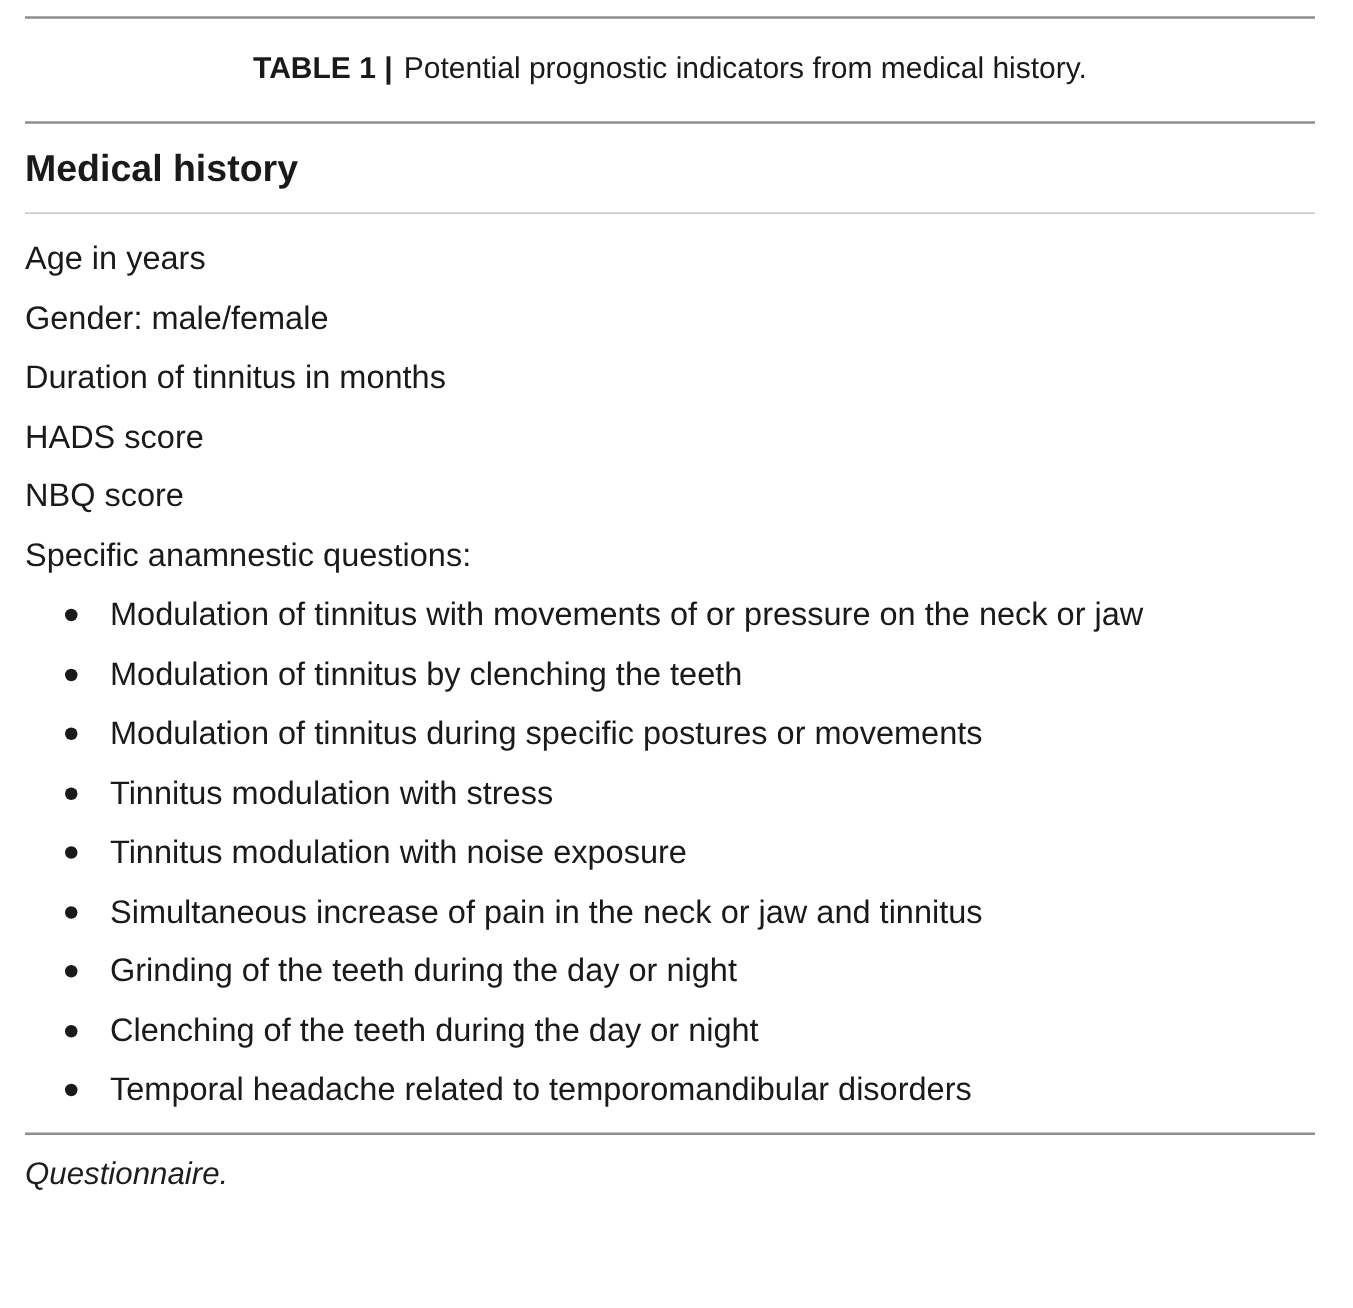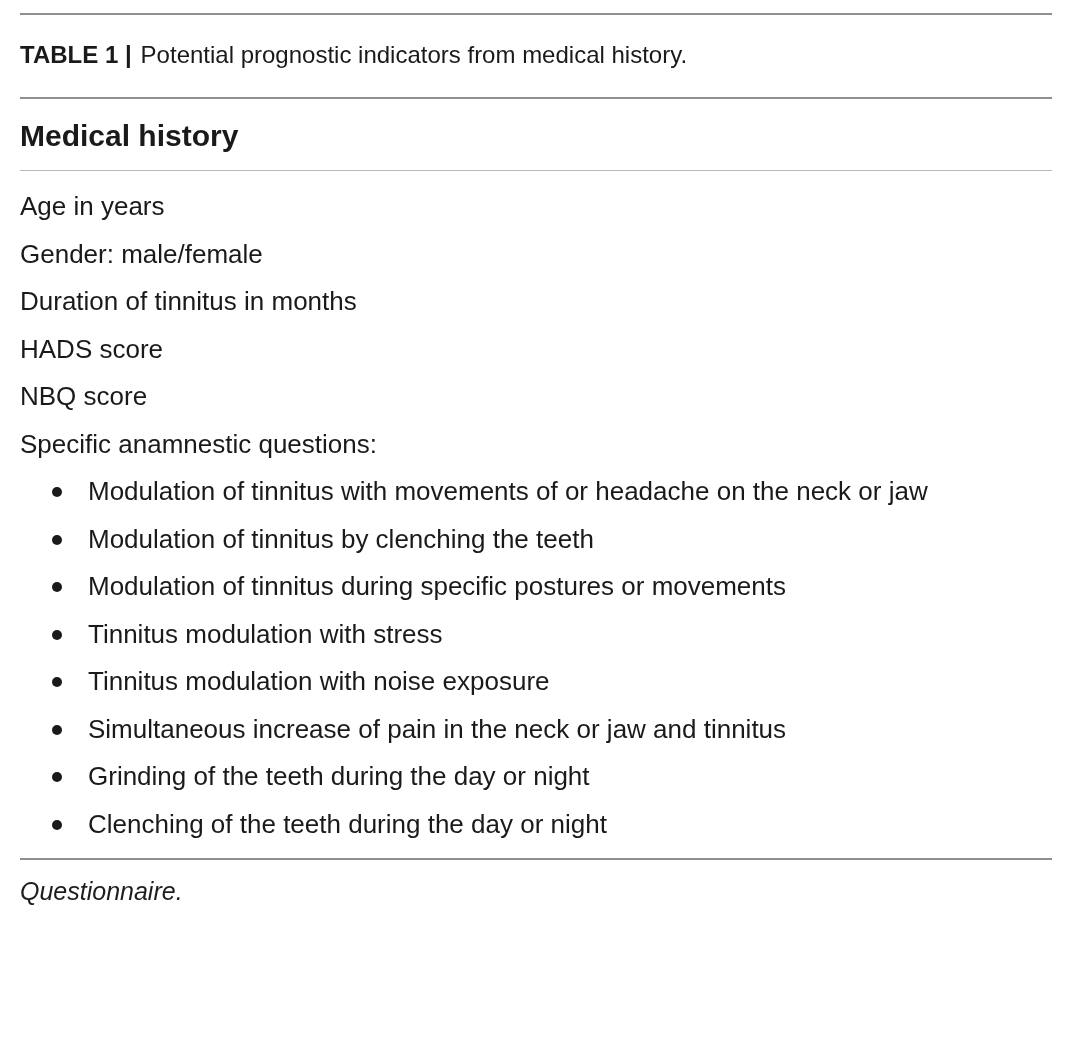--- a/index.html
+++ b/index.html
@@ -16,20 +16,21 @@
   .rule { height: 2px; background: #8f8f8f; }
   .rule-top { margin-top: 13px; }
   .rule-thin { height: 1px; background: #b8b8b8; }
   .rule-bottom { margin-top: 10px; }
 
   .table-title {
     margin: 25px 0 27px 0;
     font-size: 24px;
     line-height: 30px;
     white-space: nowrap;
+    text-align: center;
   }
   .table-title .label { font-weight: bold; margin-right: 9px; }
 
   .section-header {
     margin: 22px 0 19px 0;
     font-size: 30px;
     line-height: 30px;
     font-weight: bold;
   }
 
@@ -82,21 +83,21 @@
   <div class="list">
     <div class="row">Age in years</div>
     <div class="row">Gender: male/female</div>
     <div class="row">Duration of tinnitus in months</div>
     <div class="row">HADS score</div>
     <div class="row">NBQ score</div>
     <div class="row">Specific anamnestic questions:</div>
 
     <div class="row bullet-row">
       <span class="dot"></span>
-      <span>Modulation of tinnitus with movements of or headache on the neck or jaw</span>
+      <span>Modulation of tinnitus with movements of or pressure on the neck or jaw</span>
     </div>
     <div class="row bullet-row">
       <span class="dot"></span>
       <span>Modulation of tinnitus by clenching the teeth</span>
     </div>
     <div class="row bullet-row">
       <span class="dot"></span>
       <span>Modulation of tinnitus during specific postures or movements</span>
     </div>
     <div class="row bullet-row">
@@ -112,20 +113,24 @@
       <span>Simultaneous increase of pain in the neck or jaw and tinnitus</span>
     </div>
     <div class="row bullet-row">
       <span class="dot"></span>
       <span>Grinding of the teeth during the day or night</span>
     </div>
     <div class="row bullet-row">
       <span class="dot"></span>
       <span>Clenching of the teeth during the day or night</span>
     </div>
+    <div class="row bullet-row">
+      <span class="dot"></span>
+      <span>Temporal headache related to temporomandibular disorders</span>
+    </div>
   </div>
 
   <div class="rule rule-bottom"></div>
 
   <div class="footnote">
     <div class="l2">Questionnaire.</div>
   </div>
 
 </div>
 

